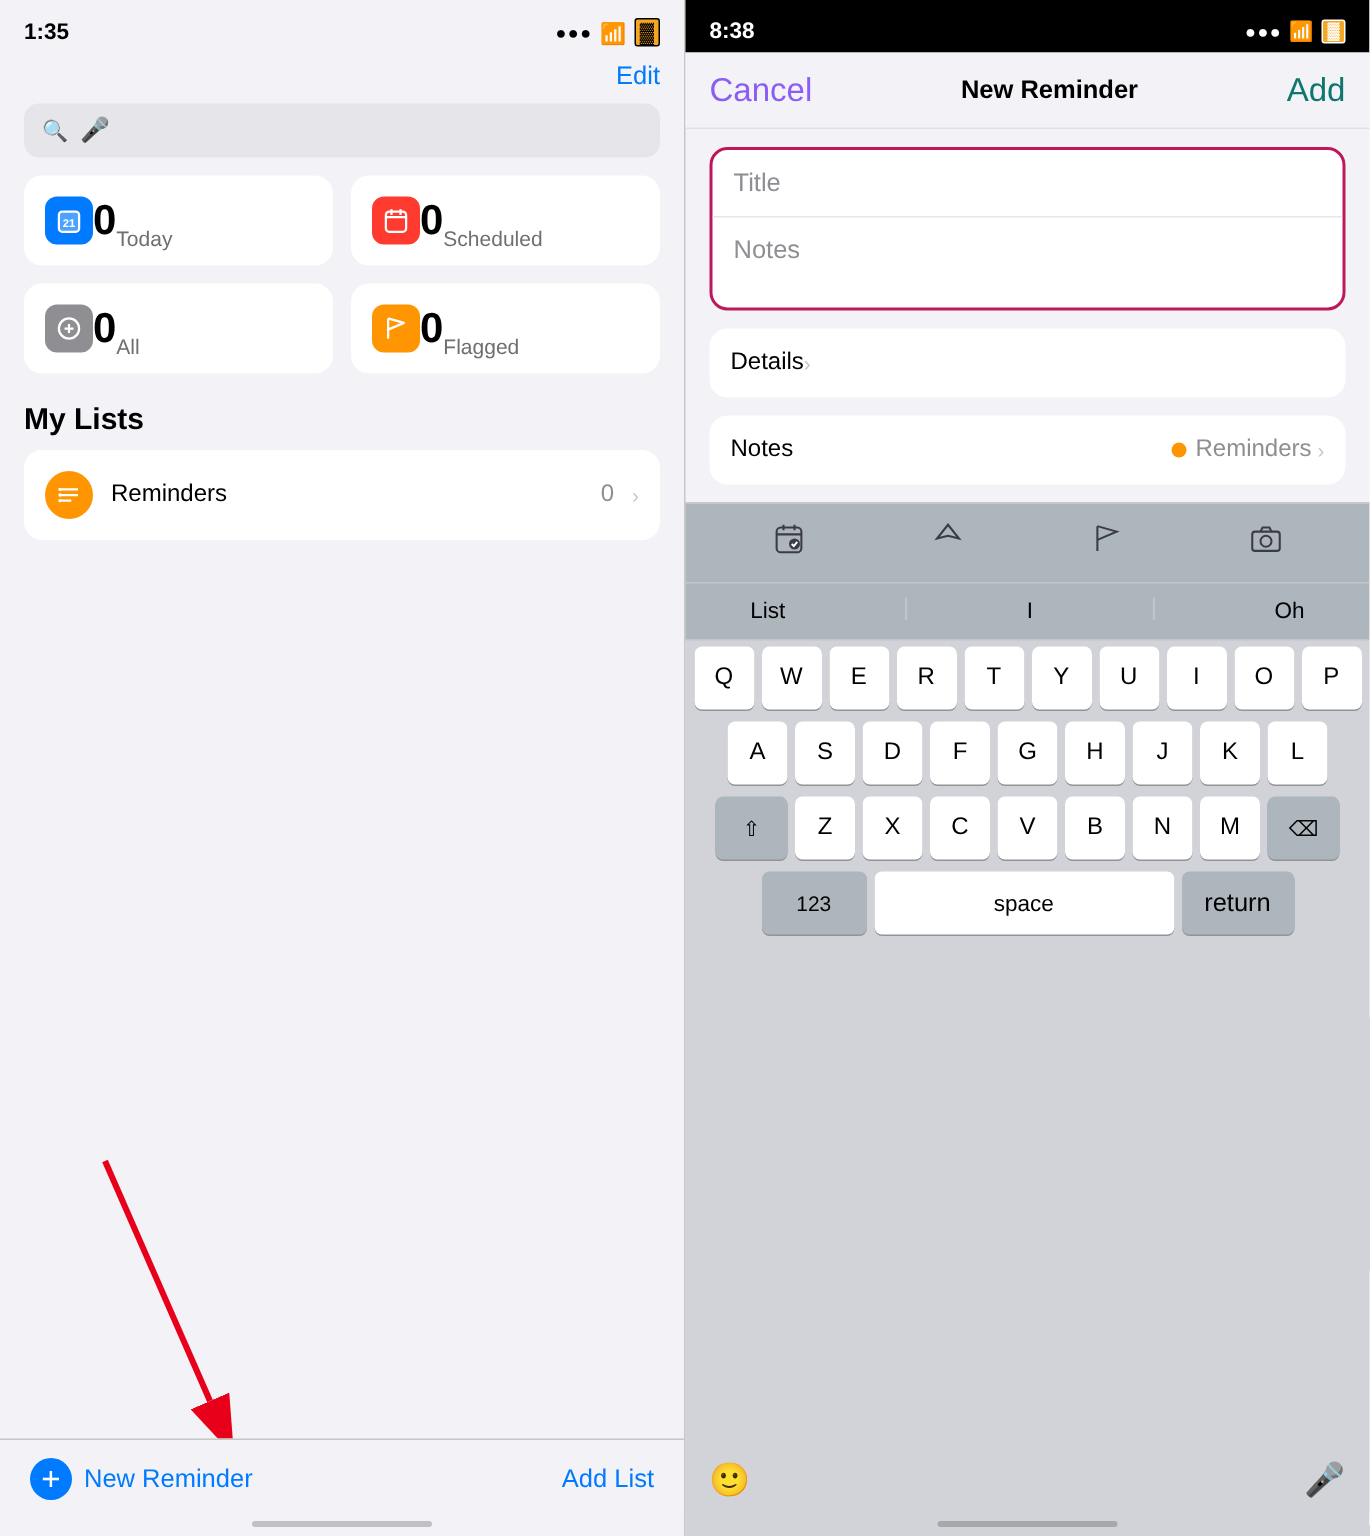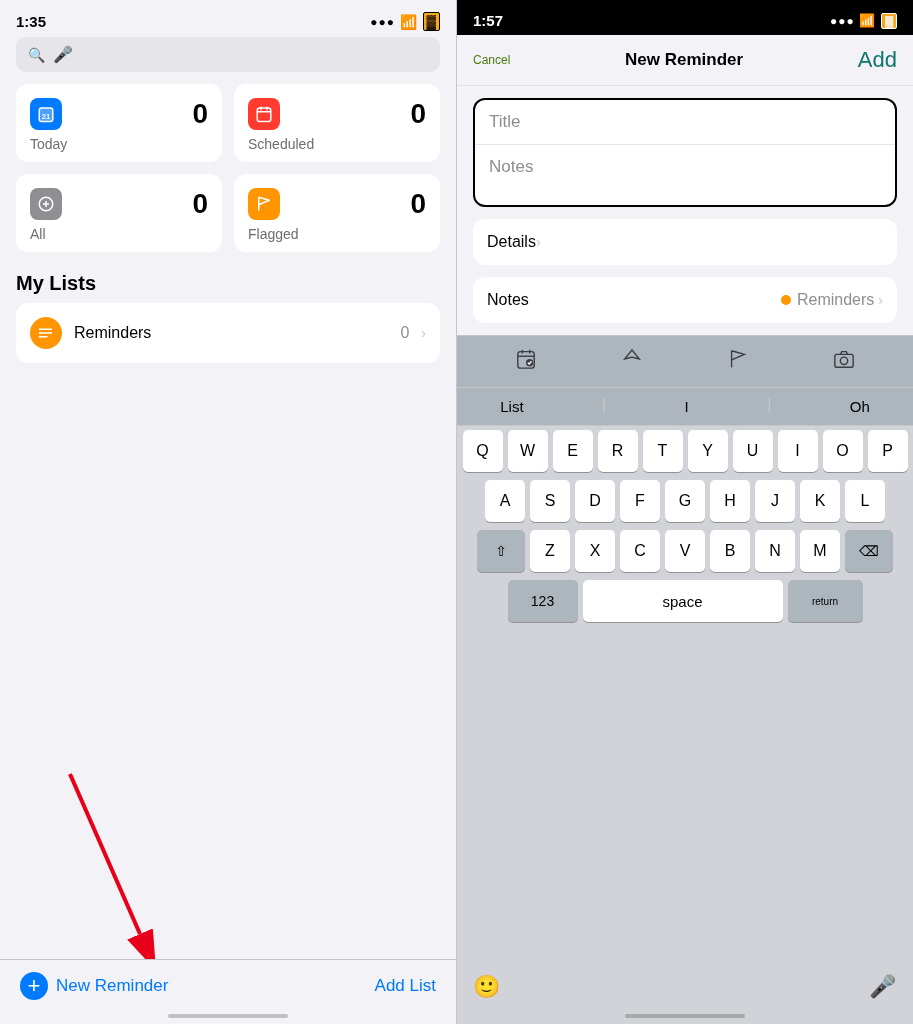--- a/index.html
+++ b/index.html
@@ -74,21 +74,22 @@
       grid-template-columns: 1fr 1fr;
       gap: 12px;
       padding: 0 16px 12px 16px;
     }
 
     .card {
       background: #fff;
       border-radius: 12px;
       padding: 14px 14px 10px 14px;
       display: flex;
-      flex-direction: column;
+      flex-direction: row;
+      align-items: flex-end;
     }
 
     .card-top {
       display: flex;
       justify-content: space-between;
       align-items: flex-start;
       margin-bottom: 4px;
     }
 
     .card-icon {
@@ -262,40 +263,40 @@
     .nav-bar {
       background: #f2f2f7;
       padding: 12px 16px;
       display: flex;
       align-items: center;
       justify-content: space-between;
       border-bottom: 1px solid #e0e0e5;
     }
 
     .nav-cancel {
-      color: #4d7c0f;
-      font-size: 12px;
+      color: #8b5cf6;
+      font-size: 22px;
     }
 
     .nav-title {
       font-size: 17px;
       font-weight: 600;
       color: #000;
     }
 
     .nav-add {
       color: #0f766e;
       font-size: 22px;
     }
 
     .form-section {
       margin: 12px 16px;
       background: #fff;
       border-radius: 12px;
-      border: 2px solid #000000;
+      border: 2px solid #be185d;
       overflow: hidden;
     }
 
     .title-input {
       padding: 12px 14px;
       font-size: 17px;
       color: #8e8e93;
       border-bottom: 1px solid #e5e5ea;
     }
 
@@ -478,20 +479,23 @@
 
   <div class="status-bar-left">
     <span class="status-time">1:35</span>
     <div class="status-icons">
       <span style="font-size:12px; letter-spacing:1px;">●●●</span>
       <span style="font-size:14px;">📶</span>
       <span style="font-size:13px; border:1.5px solid #000; border-radius:2px; padding:1px 3px; background:#f5a623;">▓</span>
     </div>
   </div>
 
+  <div class="edit-btn">
+    <span>Edit</span>
+  </div>
 
   <div class="search-bar">
     <span style="color:#8e8e93; font-size:14px;">🔍</span>
     <span class="search-mic">🎤</span>
   </div>
 
   <div class="cards-grid">
 
     <div class="card">
       <div class="card-top">
@@ -584,21 +588,21 @@
       <span>New Reminder</span>
     </div>
     <span class="add-list-btn">Add List</span>
   </div>
   <div class="home-indicator-left"></div>
 </div>
 
 <div class="right-panel">
 
   <div class="status-bar-right">
-    <span class="status-time-right">1:57</span>
+    <span class="status-time-right">8:38</span>
     <div class="status-icons-right">
       <span style="font-size:12px; letter-spacing:1px;">●●●</span>
       <span style="font-size:13px;">📶</span>
       <span style="font-size:11px; border:1.5px solid #fff; border-radius:2px; padding:1px 3px; background:#f5a623; color:#fff;">▓</span>
     </div>
   </div>
 
   <div class="nav-bar">
     <span class="nav-cancel">Cancel</span>
     <span class="nav-title">New Reminder</span>
@@ -698,21 +702,21 @@
         <div class="key">V</div>
         <div class="key">B</div>
         <div class="key">N</div>
         <div class="key">M</div>
         <div class="key key-special" style="min-width:44px; max-width:48px;">⌫</div>
       </div>
 
       <div class="key-row">
         <div class="key key-special key-wide" style="font-size:14px; min-width:60px; max-width:70px;">123</div>
         <div class="key key-space" style="flex:4; max-width:200px; font-size:15px;">space</div>
-        <div class="key key-special key-wide" style="font-size:10px; min-width:65px; max-width:75px;">return</div>
+        <div class="key key-special key-wide" style="font-size:17px; min-width:65px; max-width:75px;">return</div>
       </div>
     </div>
 
     <div class="bottom-row-icons">
       <span style="font-size:22px; color:#3c3c43;">🙂</span>
       <span style="font-size:22px; color:#3c3c43;">🎤</span>
     </div>
 
     <div class="home-indicator-right"></div>
   </div>

